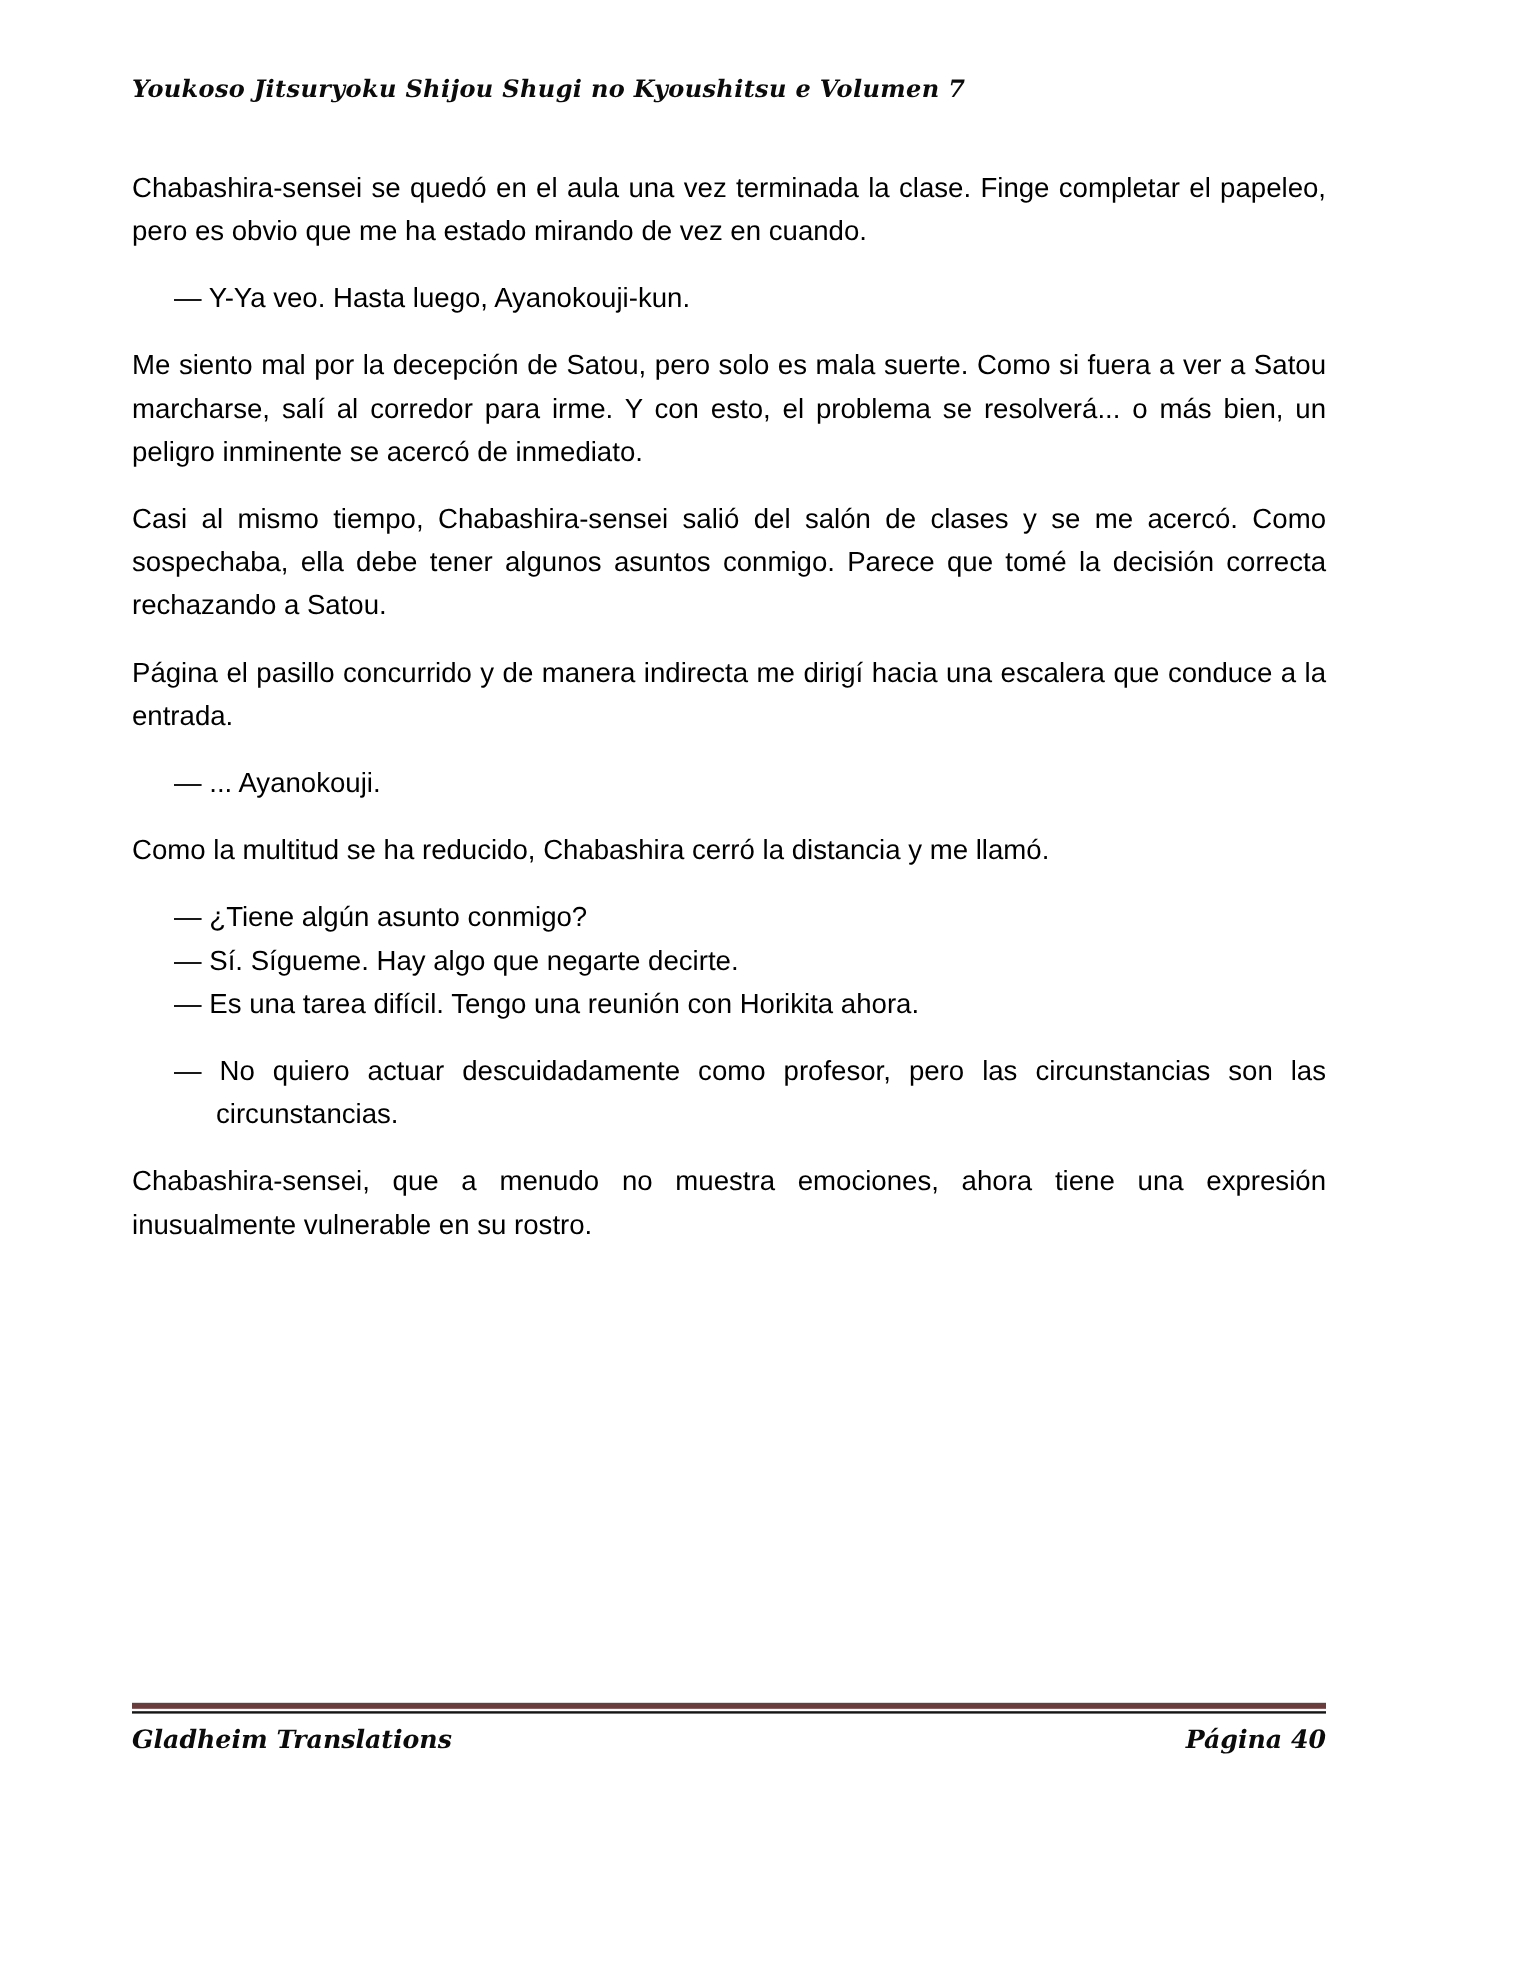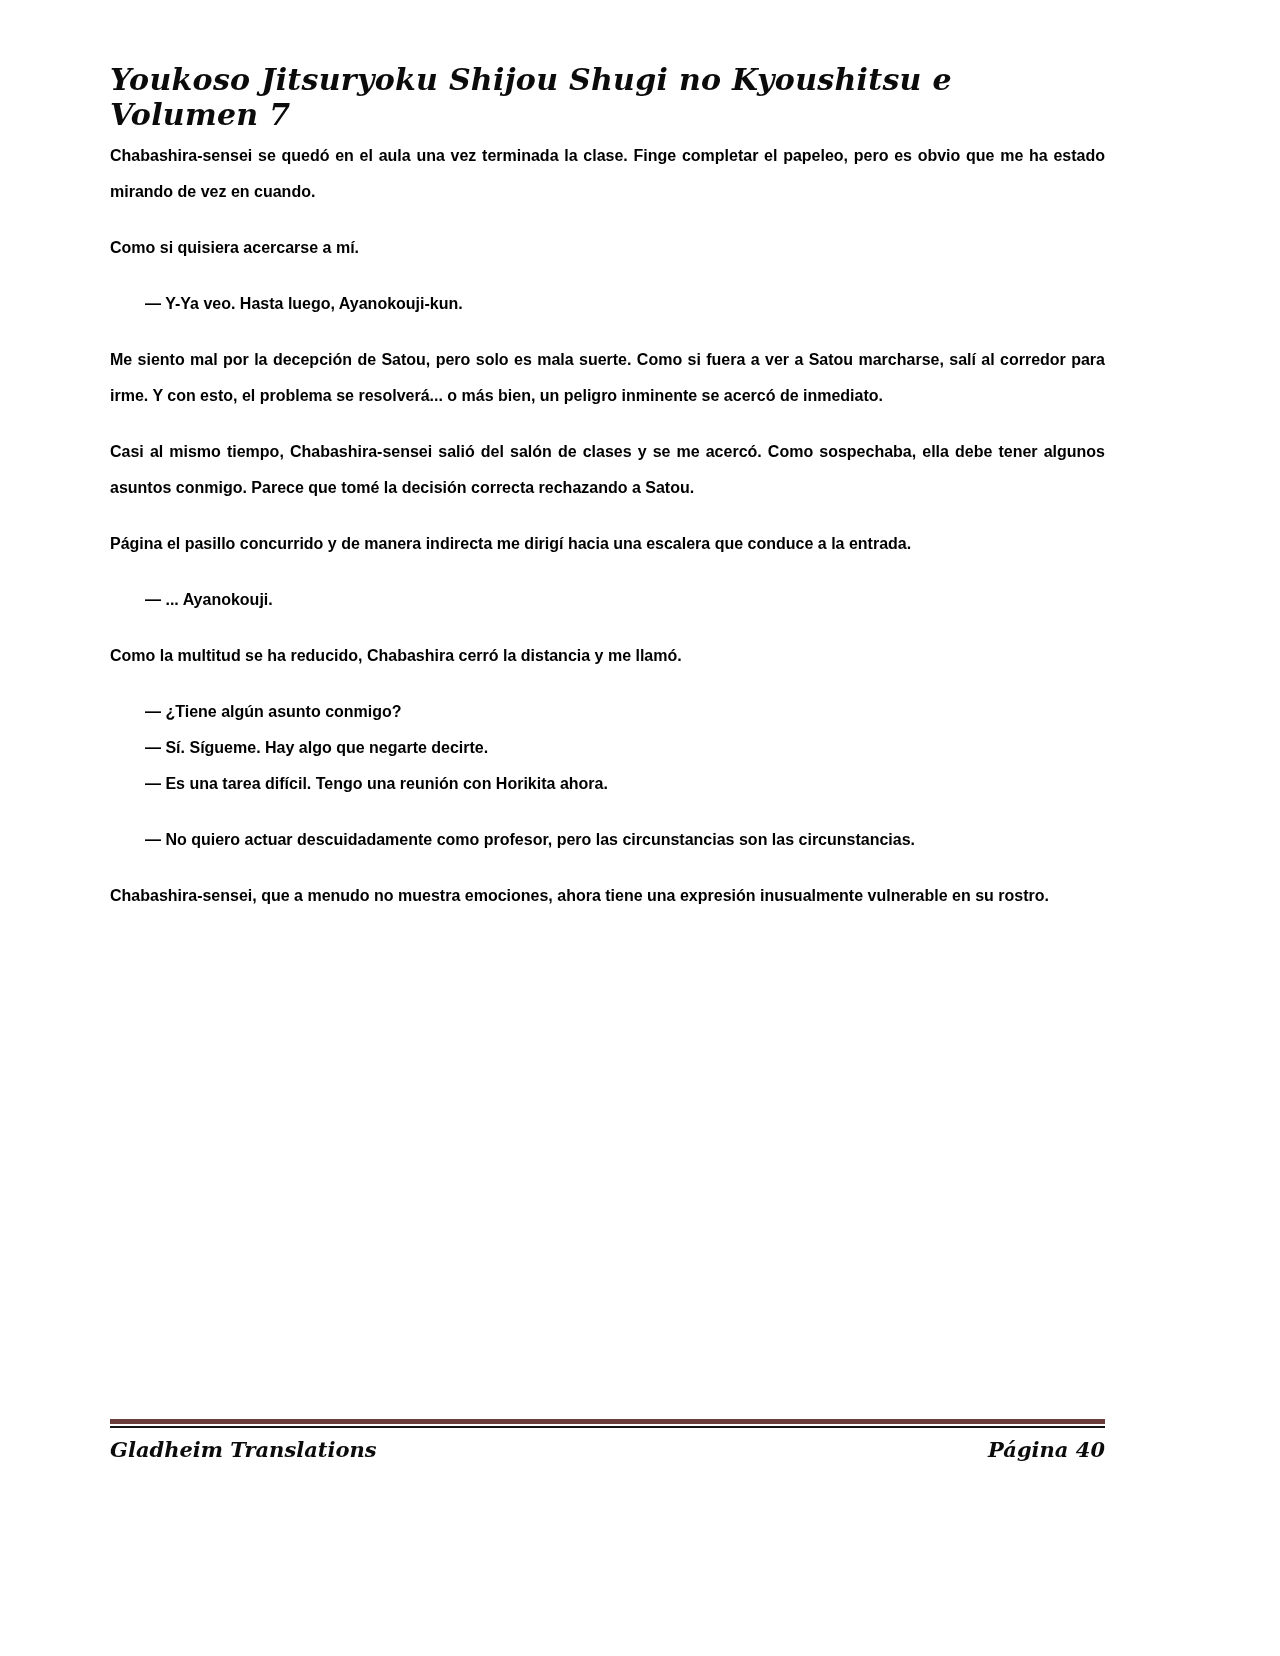--- a/index.html
+++ b/index.html
@@ -17,32 +17,31 @@
     overflow: hidden;
   }
   .header {
     position: absolute;
     top: 62px;
     left: 110px;
     right: 175px;
     font-family: "DejaVu Serif", serif;
     font-weight: bold;
     font-style: italic;
-    font-size: 30px;
+    font-size: 20px;
     letter-spacing: 0.3px;
     color: #0b0b0b;
   }
   .content {
     position: absolute;
     top: 138px;
     left: 110px;
     width: 995px;
-    font-size: 16px;
+    font-size: 23px;
     line-height: 36px;
-    font-weight: bold;
   }
   .para {
     margin: 0 0 20px 0;
     text-align: justify;
   }
   .dialogue {
     padding-left: 70px;
     text-indent: -35px;
   }
   .dialogue-group {
@@ -81,21 +80,20 @@
 <div class="page">
 
   <div class="header">
     <span>Youkoso Jitsuryoku Shijou Shugi no Kyoushitsu e Volumen 7</span>
   </div>
 
   <div class="content">
 
     <p class="para">Chabashira-sensei se quedó en el aula una vez terminada la clase. Finge completar el papeleo, pero es obvio que me ha estado mirando de vez en cuando.</p>
 
-    <p class="para">Como si quisiera acercarse a mí.</p>
 
     <p class="para dialogue">— Y-Ya veo. Hasta luego, Ayanokouji-kun.</p>
 
     <p class="para">Me siento mal por la decepción de Satou, pero solo es mala suerte. Como si fuera a ver a Satou marcharse, salí al corredor para irme. Y con esto, el problema se resolverá... o más bien, un peligro inminente se acercó de inmediato.</p>
 
     <p class="para">Casi al mismo tiempo, Chabashira-sensei salió del salón de clases y se me acercó. Como sospechaba, ella debe tener algunos asuntos conmigo. Parece que tomé la decisión correcta rechazando a Satou.</p>
 
     <p class="para">Página el pasillo concurrido y de manera indirecta me dirigí hacia una escalera que conduce a la entrada.</p>
 
     <p class="para dialogue">— ... Ayanokouji.</p>

